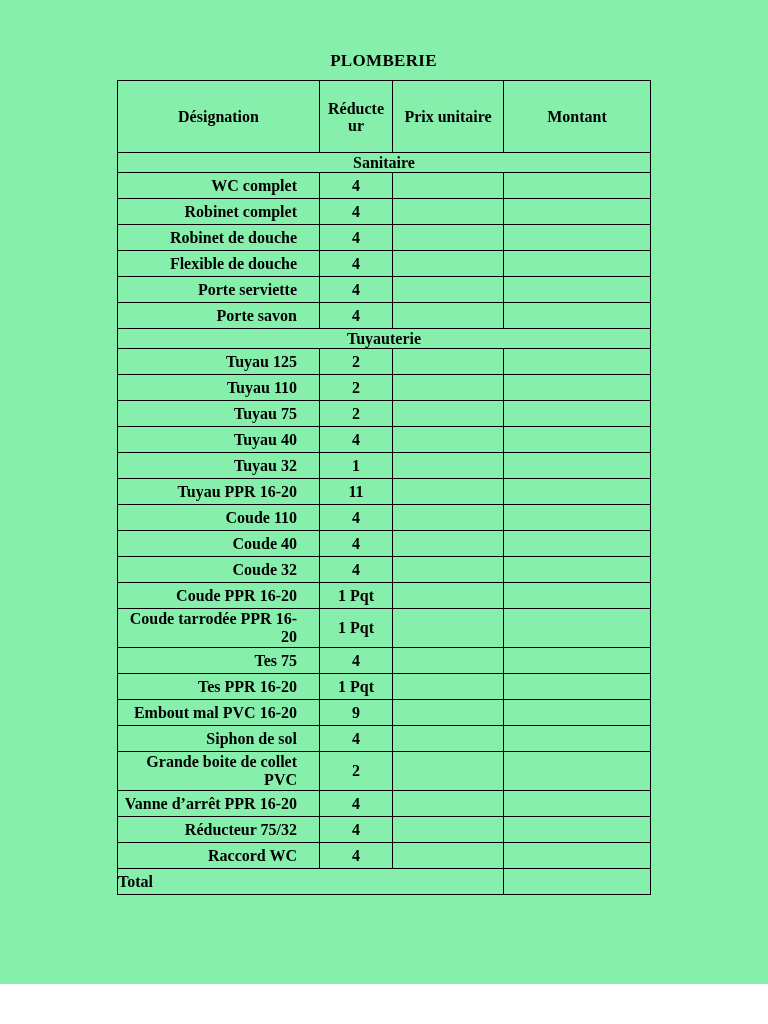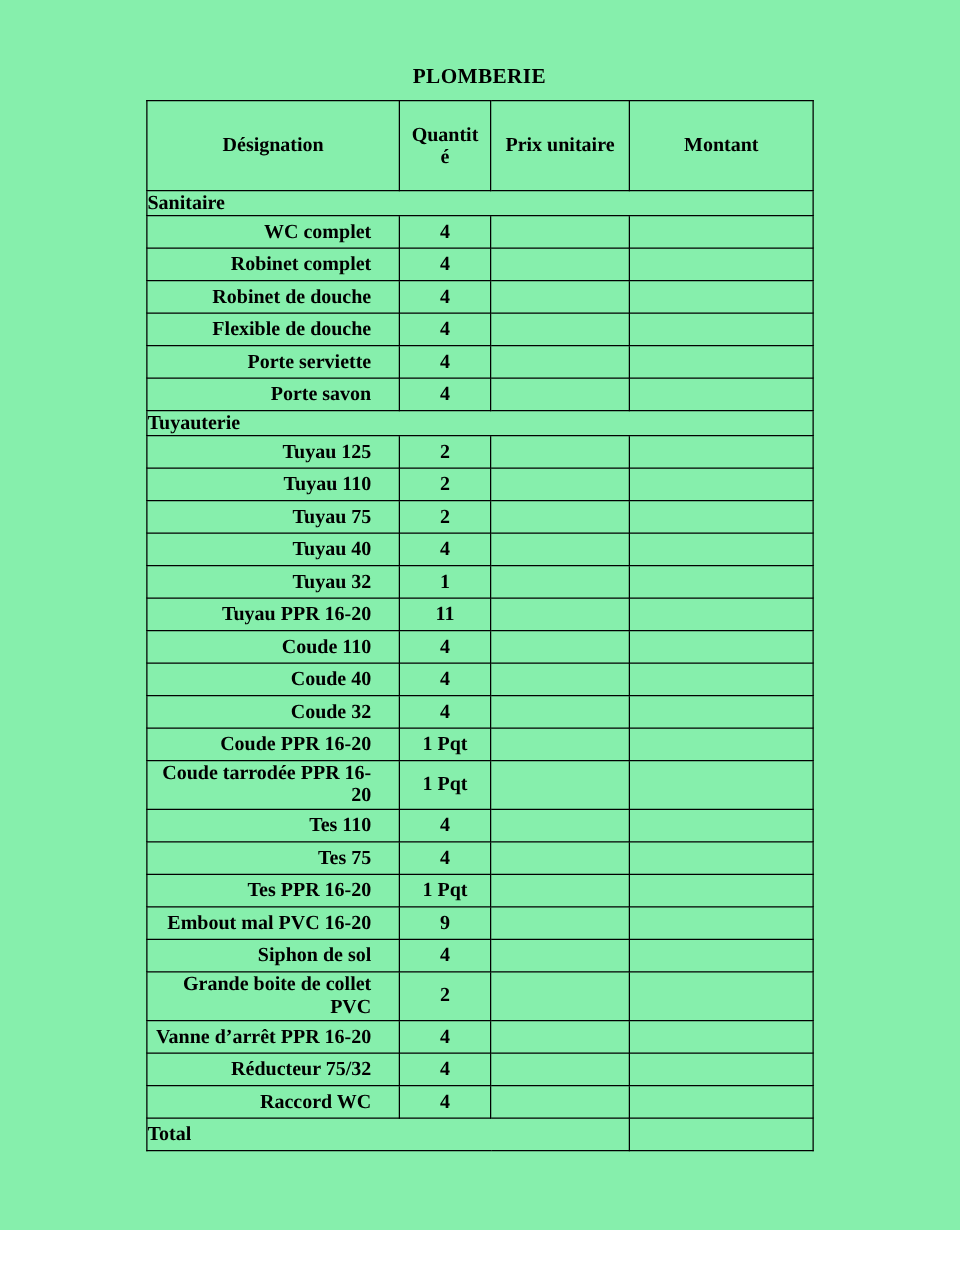--- a/index.html
+++ b/index.html
@@ -35,20 +35,21 @@
   }
   th {
     height: 41px;
     text-align: center;
     line-height: 17px;
     padding: 15px 2px;
   }
   .qw { display: inline-block; max-width: 60px; overflow-wrap: break-word; }
   tr.section td {
     height: 17px;
+    text-align: center;
     padding: 1px 0;
     line-height: 17px;
   }
   td.des {
     height: 23px;
     text-align: right;
     padding: 1px 22px 1px 5px;
     line-height: 18px;
   }
   td.ctr { text-align: center; padding: 1px 2px; }
@@ -64,21 +65,21 @@
     <table>
       <colgroup>
         <col style="width:202px">
         <col style="width:73px">
         <col style="width:111px">
         <col style="width:147px">
       </colgroup>
       <thead>
         <tr>
           <th>Désignation</th>
-          <th><span class="qw">Quantité</span></th>
+          <th><span class="qw">Réducteur</span></th>
           <th>Prix unitaire</th>
           <th>Montant</th>
         </tr>
       </thead>
       <tbody id="tbody">
           <tr class="section">
             <td colspan="4">Sanitaire</td>
           </tr>
           <tr class="item">
             <td class="des">WC complet</td>
@@ -179,26 +180,20 @@
             <td class="ctr"></td>
             <td class="ctr"></td>
           </tr>
           <tr class="item">
             <td class="des">Coude tarrodée PPR 16-20</td>
             <td class="ctr">1 Pqt</td>
             <td class="ctr"></td>
             <td class="ctr"></td>
           </tr>
           <tr class="item">
-            <td class="des">Tes 110</td>
-            <td class="ctr">4</td>
-            <td class="ctr"></td>
-            <td class="ctr"></td>
-          </tr>
-          <tr class="item">
             <td class="des">Tes 75</td>
             <td class="ctr">4</td>
             <td class="ctr"></td>
             <td class="ctr"></td>
           </tr>
           <tr class="item">
             <td class="des">Tes PPR 16-20</td>
             <td class="ctr">1 Pqt</td>
             <td class="ctr"></td>
             <td class="ctr"></td>

